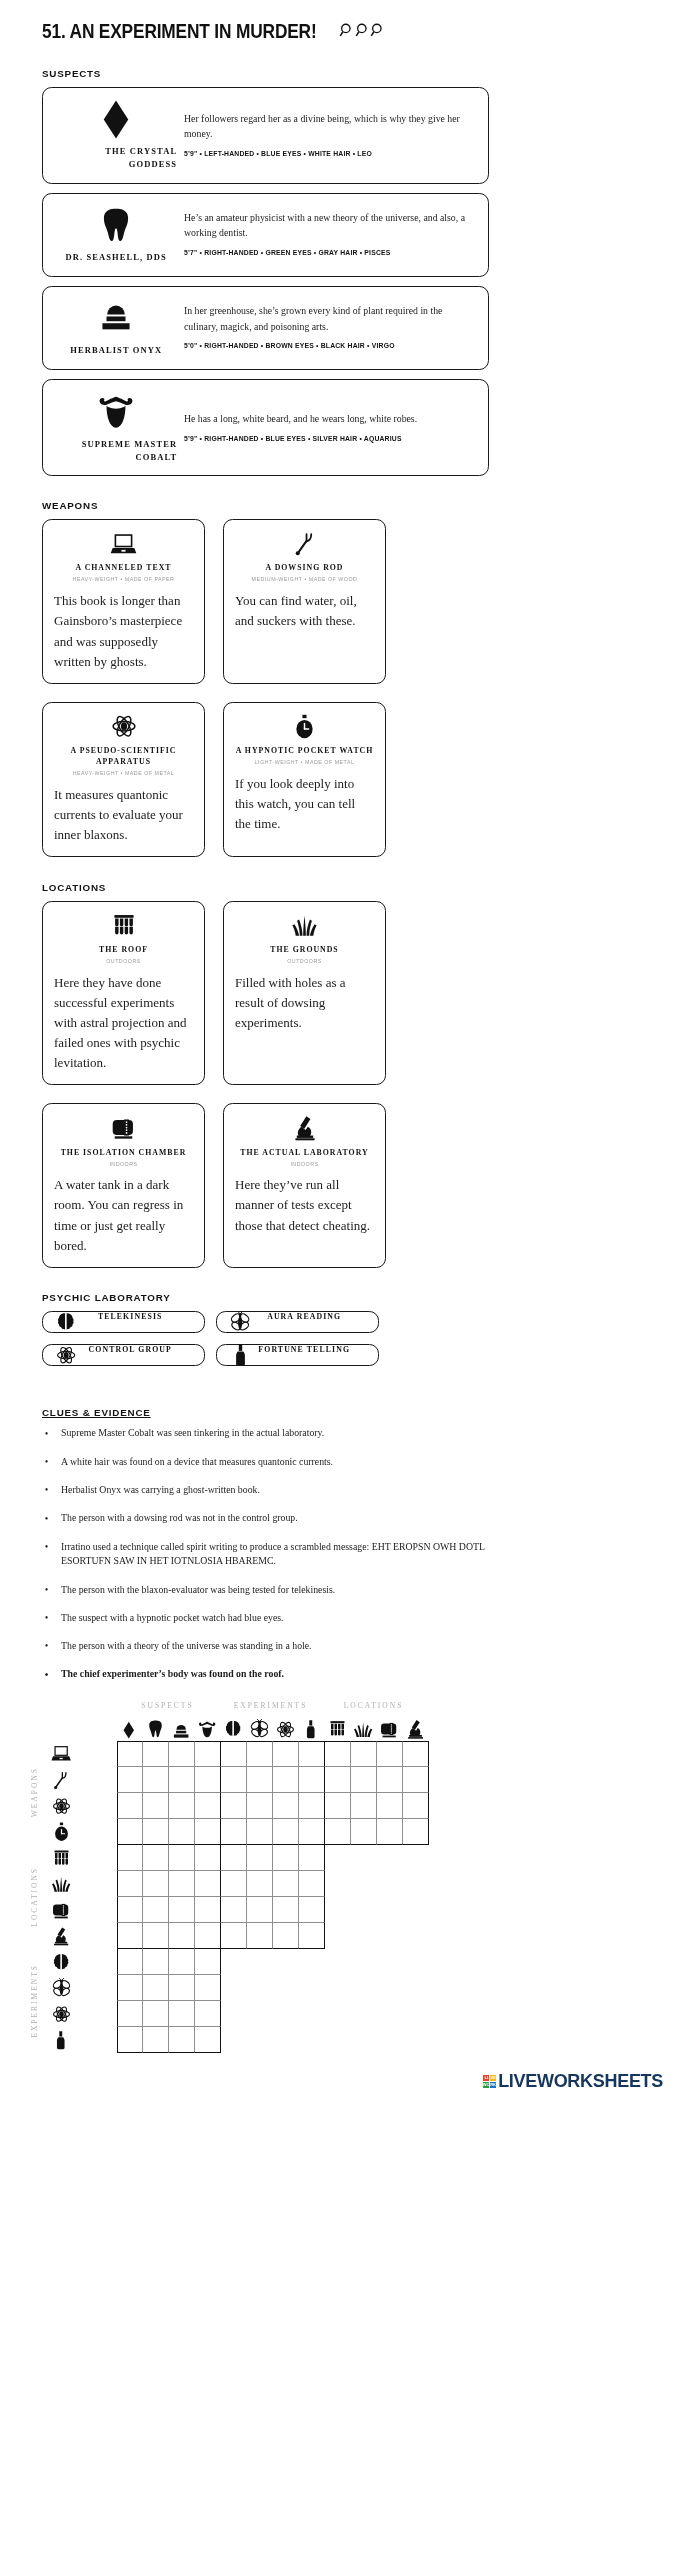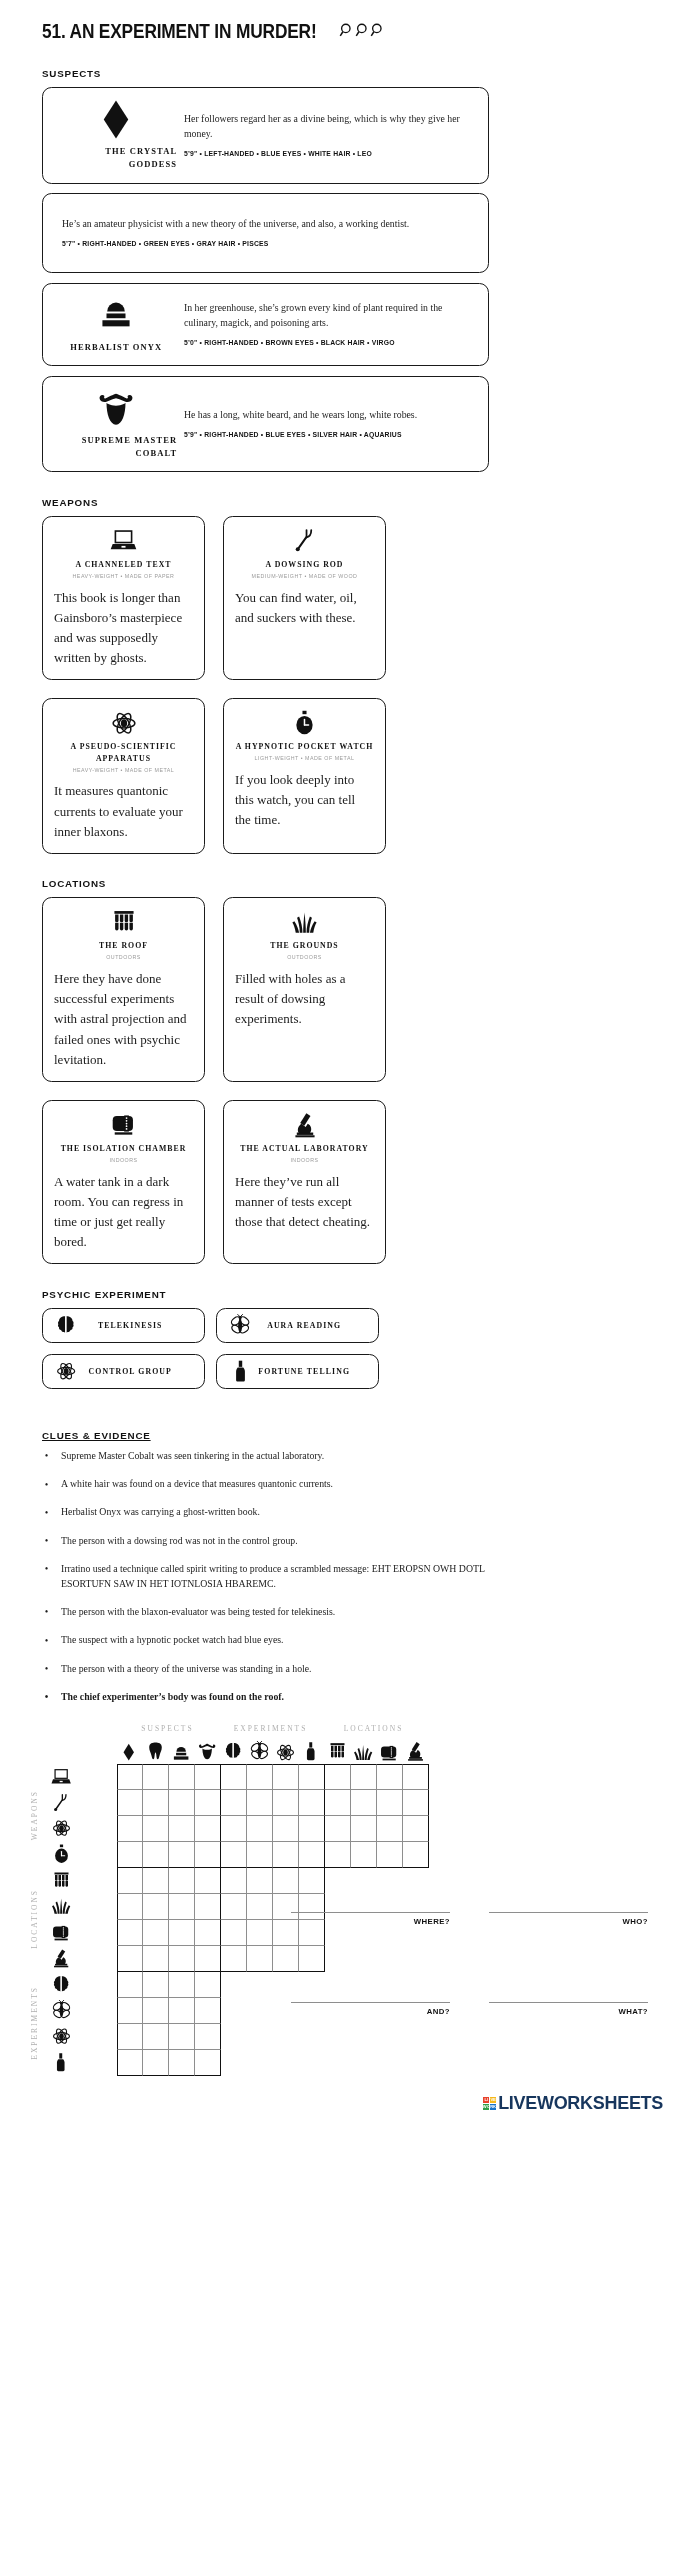--- a/index.html
+++ b/index.html
@@ -123,23 +123,22 @@
     color:#1c1c1c;
     margin-top:8.8px;
     align-self:stretch;
   }
 
   
   .grid2.pills{gap:11px;}
   .pill{
     width:163px;
     box-sizing:border-box;
-    height:35px;
+    height:22px;
     display:flex;
-    align-items:center;
     padding:0 9.5px;
   }
   .pill-icon{width:27px;display:flex;align-items:center;justify-content:center;}
   .pill-label{
     flex:1;
     text-align:center;
     font-family:"Liberation Serif", serif;
     font-weight:bold;
     font-size:7.8px;
     letter-spacing:1.1px;
@@ -272,20 +271,28 @@
         </div>
         <div class="suspect-name">THE CRYSTAL GODDESS</div>
       </div>
       <div class="suspect-right">
         <div class="suspect-desc">Her followers regard her as a divine being, which is why they give her money.</div>
         <div class="suspect-stats">5’9" • LEFT-HANDED • BLUE EYES • WHITE HAIR • LEO</div>
       </div>
     </div>
 
     <div class="card suspect">
+      <div class="suspect-left">
+        <div class="suspect-icon">
+          <svg width="30" height="39" viewBox="0 0 44 58">
+              <path d="M22 4C14 4 4 6 4 18c0 10 4 14 6 22 2 8 3 12 6 12s3-8 4-14c.6-3.6 1.2-5 2-5s1.4 1.4 2 5c1 6 1 14 4 14s4-4 6-12c2-8 6-12 6-22C40 6 30 4 22 4z" fill="#111"></path>
+            </svg>
+        </div>
+        <div class="suspect-name">DR. SEASHELL, DDS</div>
+      </div>
       <div class="suspect-right">
         <div class="suspect-desc">He’s an amateur physicist with a new theory of the universe, and also, a working dentist.</div>
         <div class="suspect-stats">5’7" • RIGHT-HANDED • GREEN EYES • GRAY HAIR • PISCES</div>
       </div>
     </div>
 
     <div class="card suspect">
       <div class="suspect-left">
         <div class="suspect-icon">
           <svg width="38" height="33" viewBox="0 0 56 48">
@@ -448,21 +455,21 @@
             <rect x="2" y="34" width="28" height="3" fill="#111"></rect>
           </svg>
         </div>
         <div class="sc-title">THE ACTUAL LABORATORY</div>
         <div class="sc-sub">INDOORS</div>
         <div class="sc-desc">Here they’ve run all manner of tests except those that detect cheating.</div>
       </div>
     </div>
   </div>
 
-  <div class="sec-head">PSYCHIC EXPERIMENT</div>
+  <div class="sec-head">PSYCHIC LABORATORY</div>
   <div class="cards">
     <div class="grid2 pills">
 
       <div class="card pill">
         <div class="pill-icon">
           <svg width="17.6" height="20.3" viewBox="0 0 26 30">
             <path d="M12 2C7 2 3 5 3 9c-1.5 1-2 3-1 4.5-1 1.5-.5 3.5 1 4.5-.5 2 1 4 3 4.2.5 2 2.5 3.3 4.5 3 .5.5 1 .8 1.5.8V2z" fill="#111"></path>
             <path d="M14 2c5 0 9 3 9 7 1.5 1 2 3 1 4.5 1 1.5.5 3.5-1 4.5.5 2-1 4-3 4.2-.5 2-2.5 3.3-4.5 3-.5.5-1 .8-1.5.8V2z" fill="#111"></path>
             <rect x="12.2" y="2" width="1.6" height="26" fill="#fff"></rect>
           </svg>
@@ -919,42 +926,20 @@
                 <div class="cell thick-b"></div>
                 <div class="cell thick-b"></div>
                 <div class="cell thick-b thick-r"></div>
               </div>
           </div>
         </div>
 
       </div>
     </div>
 
-    <div class="answers">
-      <div class="ans-row">
-        <div class="ans">
-          <div class="ans-line"></div>
-          <div class="ans-label">WHERE?</div>
-        </div>
-        <div class="ans">
-          <div class="ans-line"></div>
-          <div class="ans-label">WHO?</div>
-        </div>
-      </div>
-      <div class="ans-row">
-        <div class="ans">
-          <div class="ans-line"></div>
-          <div class="ans-label">AND?</div>
-        </div>
-        <div class="ans">
-          <div class="ans-line"></div>
-          <div class="ans-label">WHAT?</div>
-        </div>
-      </div>
-    </div>
 
   </div>
 
   <div class="footer">
     <div class="lw-logo">
       <div class="lw-squares">
         <div class="sq" style="background:#e8412b;">LI</div>
         <div class="sq" style="background:#f6b91c;">VE</div>
         <div class="sq" style="background:#2f9e44;">WO</div>
         <div class="sq" style="background:#1a73c7;">RK</div>

